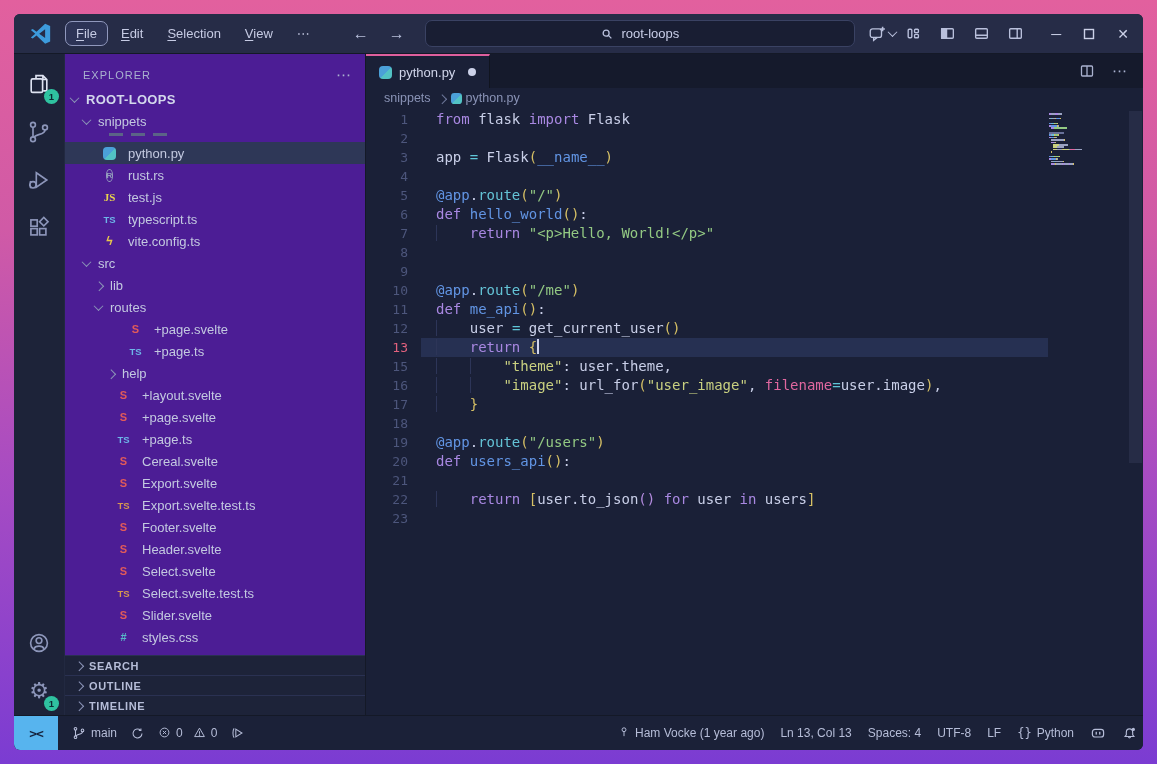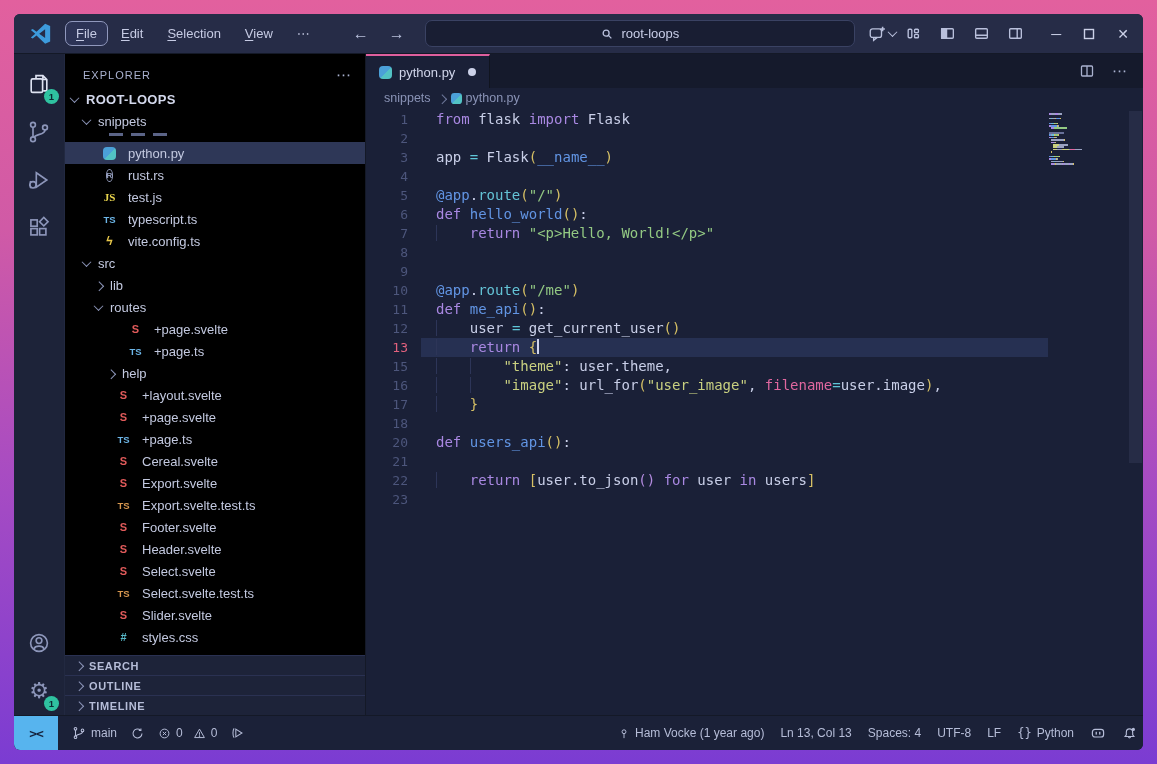--- a/index.html
+++ b/index.html
@@ -38,21 +38,21 @@
   .act-item { width:48px; height:48px; display:flex; align-items:center; justify-content:center;
     position:relative; color:#8d96ba; }
   .act-item.active { color:#dfe3f2; }
   .act-spacer { flex:1; }
   .badge { position:absolute; right:4px; bottom:4px; width:15px; height:15px; border-radius:50%;
     background:#2fc2a0; color:#0c2b33; font-size:9.5px; font-weight:700; display:flex;
     align-items:center; justify-content:center; }
   .gearglyph { font-size:22px; line-height:1; }
 
   
-  .sidebar { width:300px; flex:none; background:#000000; display:flex; flex-direction:column;
+  .sidebar { width:300px; flex:none; background:#4c1d95; display:flex; flex-direction:column;
     position:relative; overflow:hidden; }
   .sb-header { height:34px; flex:none; display:flex; align-items:center; padding:8px 14px 0 18px;
     font-size:11px; letter-spacing:1px; color:#a9b1cf; }
   .sb-header .more { margin-left:auto; font-size:15px; letter-spacing:0; color:#aab2d0; }
   .tree-row { height:22px; display:flex; align-items:center; font-size:13px; color:#c3c9e0;
     white-space:nowrap; cursor:default; }
   .tree-row.root { font-weight:700; letter-spacing:.3px; color:#d3d8ec; }
   .tree-row.selected { background:#2e3757; }
   .chev { width:7px; height:7px; border-right:1.5px solid #8a93b6; border-bottom:1.5px solid #8a93b6;
     display:inline-block; flex:none; margin-right:8px; }
@@ -109,21 +109,21 @@
 
   .minimap { position:absolute; right:36px; top:5px; width:58px; }
   .mrow { display:flex; height:1.7px; margin-bottom:0.7px; }
   .mseg { height:100%; flex:none; }
   .vscrollbar { position:absolute; right:1px; top:0; width:13px; bottom:0; }
   .vthumb { position:absolute; top:3px; height:352px; width:100%; background:rgba(125,135,175,0.13); }
 
   
   .statusbar { height:35px; flex:none; background:#1b2138; border-top:1px solid #141927;
     display:flex; align-items:center; font-size:12px; color:#b6bdd8; }
-  .st-item { display:flex; align-items:flex-end; gap:5px; margin-left:14px; white-space:nowrap; }
+  .st-item { display:flex; align-items:flex-start; gap:5px; margin-left:14px; white-space:nowrap; }
   .st-remote { width:44px; height:100%; margin:0; background:#57b4ee; color:#14203a;
     display:flex; align-items:center; justify-content:center; font-weight:700; font-size:13px;
     letter-spacing:-1px; font-family:"DejaVu Sans Mono",monospace; }
   .st-right { margin-left:auto; display:flex; align-items:center; padding-right:6px; }
   .st-right .st-item { margin-left:16px; }
 </style>
 </head>
 <body>
 
 <div class="frame">
@@ -650,20 +650,24 @@
             </div>
             <div class="crow">
               <span class="ln">17</span>
               <span class="lc"><span class="tk-g">    </span><span class="tk-br">}</span></span>
             </div>
             <div class="crow">
               <span class="ln">18</span>
               <span class="lc"></span>
             </div>
             <div class="crow">
+              <span class="ln">19</span>
+              <span class="lc"><span class="tk-deco">@app</span><span class="tk-pn">.</span><span class="tk-meth">route</span><span class="tk-br">(</span><span class="tk-str">"/users"</span><span class="tk-br">)</span></span>
+            </div>
+            <div class="crow">
               <span class="ln">20</span>
               <span class="lc"><span class="tk-kw">def</span><span class="tk-fn"> users_api</span><span class="tk-br">()</span><span class="tk-pn">:</span></span>
             </div>
             <div class="crow">
               <span class="ln">21</span>
             </div>
             <div class="crow">
               <span class="ln">22</span>
               <span class="lc"><span class="tk-g">    </span><span class="tk-kw">return</span><span class="tk-id"> </span><span class="tk-br">[</span><span class="tk-id">user.to_json</span><span class="tk-br2">()</span><span class="tk-id"> </span><span class="tk-kw">for</span><span class="tk-id"> user </span><span class="tk-kw">in</span><span class="tk-id"> users</span><span class="tk-br">]</span></span>
             </div>

